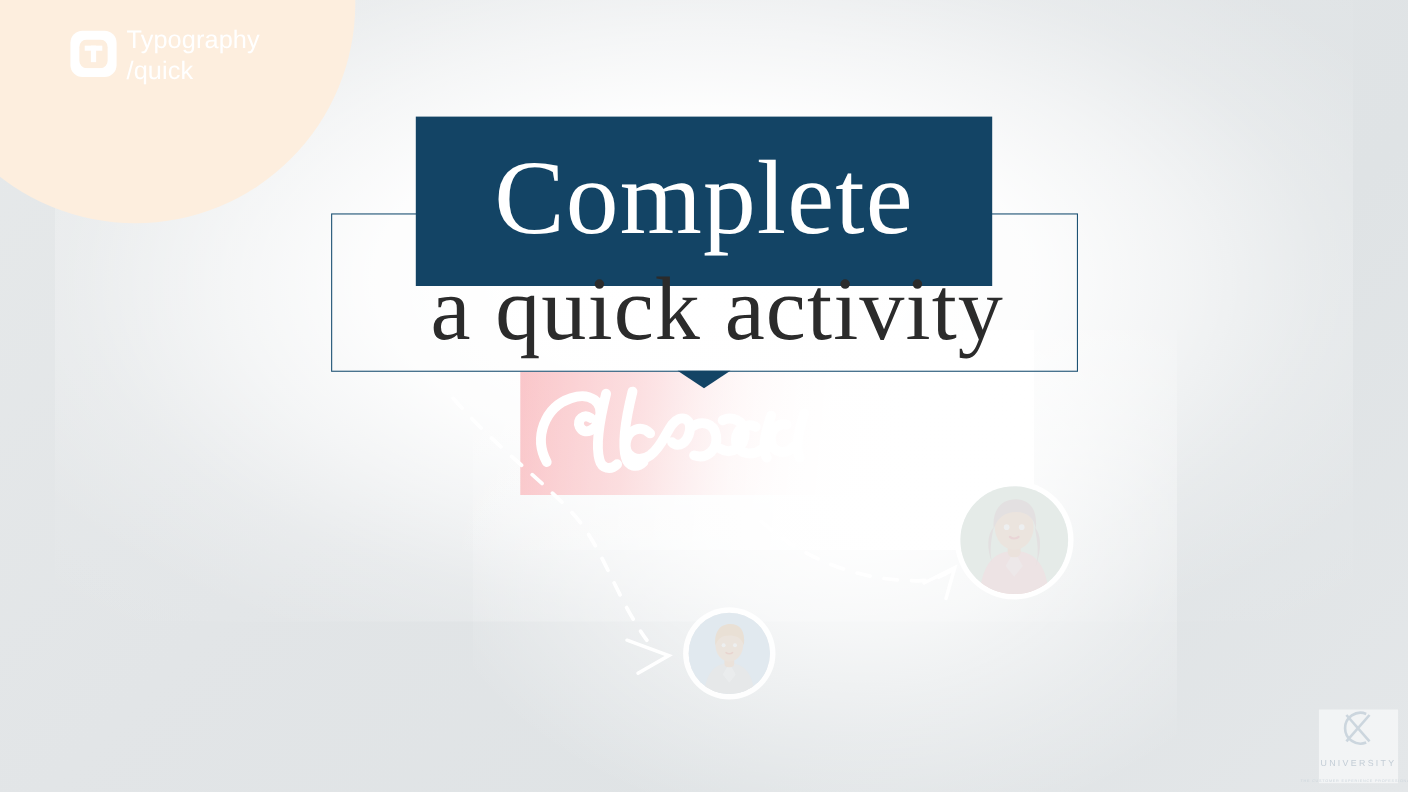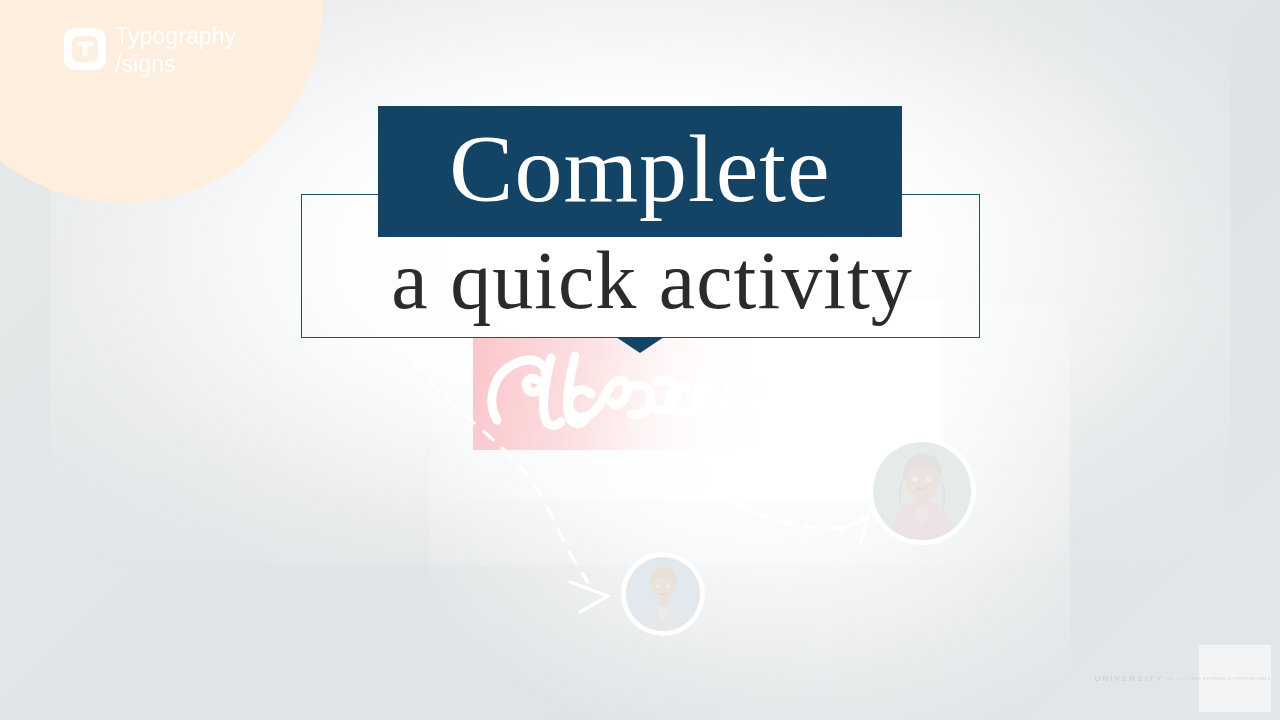--- a/index.html
+++ b/index.html
@@ -139,21 +139,21 @@
     left:640px; top:337px;
     transform:translateX(-50%);
     width:0; height:0;
     border-left:24px solid transparent;
     border-right:24px solid transparent;
     border-top:16px solid #134465;
   }
   #title-band {
     position:absolute;
     left:378px; top:106px;
-    width:524px; height:131px;
+    width:524px; height:154px;
     background:#134465;
     display:flex; align-items:center; justify-content:center;
   }
   #title-text {
     font-family:"Liberation Serif", "DejaVu Serif", serif;
     color:#ffffff;
     font-size:96px;
     line-height:96px;
     font-weight:400;
     letter-spacing:1px;
@@ -173,22 +173,22 @@
     white-space:nowrap;
     padding-left:24px;
   }
 
   
   #watermark {
     position:absolute;
     left:1199px; top:645px;
     width:72px; height:67px;
     background:rgba(255,255,255,0.55);
-    display:flex; flex-direction:row;
-    align-items:center; justify-content:flex-end;
+    display:flex; flex-direction:column;
+    align-items:center; justify-content:space-between;
     gap:2px;
   }
   #watermark svg { display:block; }
   #watermark-name {
     font-size:8px;
     letter-spacing:2.1px;
     color:#c3cdd6;
     font-weight:400;
   }
   #watermark-tagline {
@@ -288,21 +288,21 @@
   <div id="brand">
     <div id="brand-mark">
       <svg width="26" height="26" viewBox="0 0 26 26" aria-hidden="true">
         <rect x="0" y="0" width="26" height="26" rx="7" fill="#fdeede"></rect>
         <rect x="5" y="5.5" width="16" height="4.6" fill="#ffffff"></rect>
         <rect x="10.6" y="5.5" width="4.8" height="15" fill="#ffffff"></rect>
       </svg>
     </div>
     <div id="brand-text">
       <div>Typography</div>
-      <div>/signs</div>
+      <div>/quick</div>
     </div>
   </div>
 
   <div id="watermark">
     <svg width="40" height="34" viewBox="0 0 40 34" aria-hidden="true">
       <path d="M27 4 A14 14 0 1 0 27 30" fill="none" stroke="#ccd6de" stroke-width="2.4"></path>
       <path d="M9 5 L30 29" stroke="#ccd6de" stroke-width="2.4" fill="none"></path>
       <path d="M30 5 L9 29" stroke="#ccd6de" stroke-width="2.4" fill="none"></path>
     </svg>
     <div id="watermark-name">UNIVERSITY</div>

